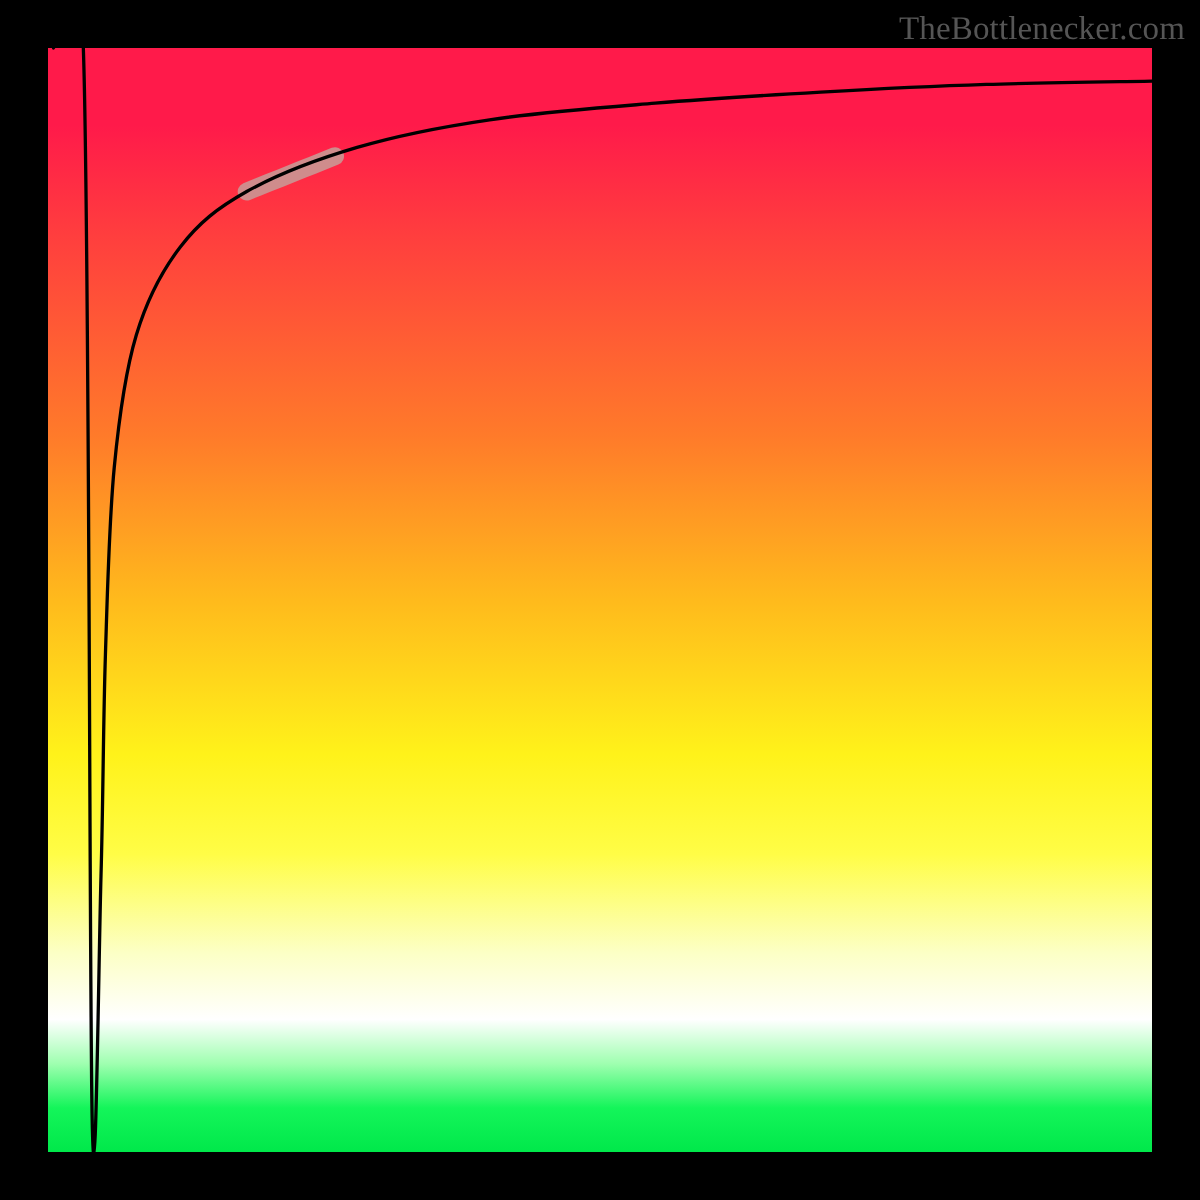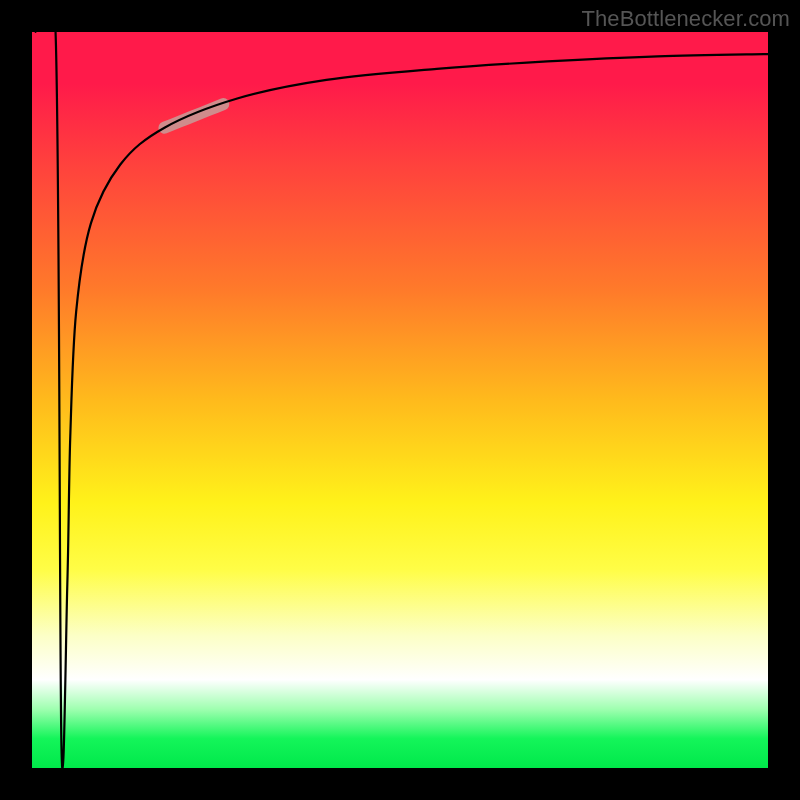--- a/index.html
+++ b/index.html
@@ -38,21 +38,21 @@
       #14f55a 96%,
       #00e84a 100%
     );
   }
   .attribution {
     position: absolute;
     top: 6px;
     right: 10px;
     color: #555;
     font-size: 22px;
-    font-family: Liberation Sans, sans-serif;
+    font-family: Liberation Serif, serif;
     letter-spacing: 0.1px;
   }
   .curve {
     position: absolute;
     left: 0;
     top: 0;
     width: 736px;
     height: 736px;
     display: block;
   }

